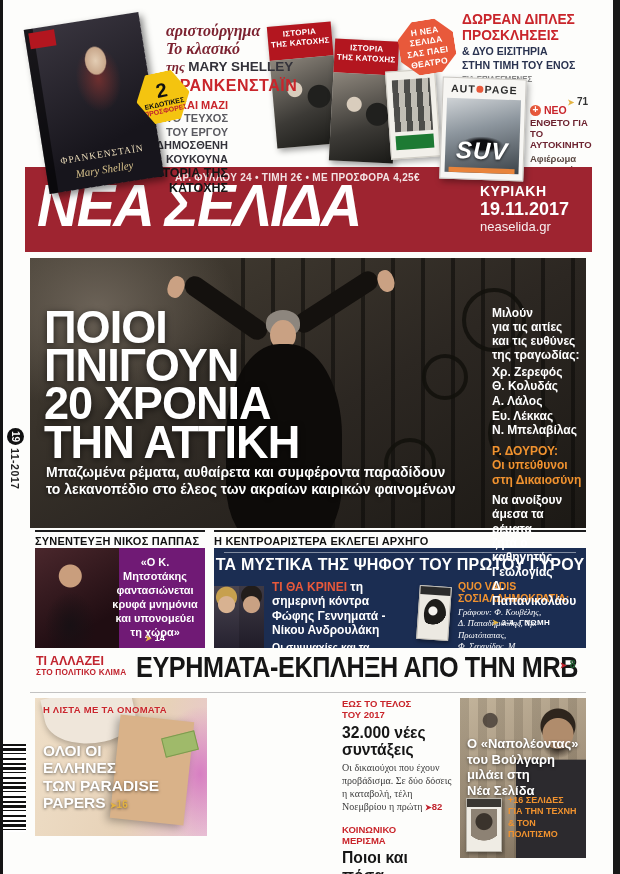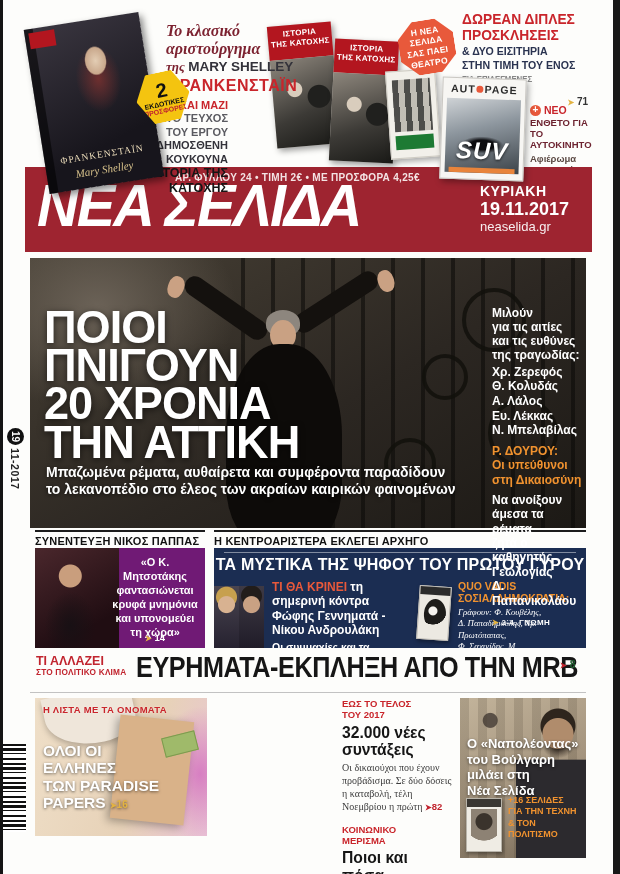--- a/index.html
+++ b/index.html
@@ -286,22 +286,22 @@
   <div class="barcode"></div>
 
   <div class="book-frank">
     <div class="spine"></div>
     <div class="pub-tag"></div>
     <div class="bf-title">ΦΡΑΝΚΕΝΣΤΑΪΝ</div>
     <div class="bf-author">Mary Shelley</div>
   </div>
 
   <div class="frank-text">
+    <div class="ft-serif">αριστούργημα</div>
     <div class="ft-serif">Το κλασικό</div>
-    <div class="ft-serif">αριστούργημα</div>
     <div class="ft-mix">
       <span class="serif">της</span>
       <span class="name">MARY SHELLEY</span>
     </div>
     <div class="ft-title">ΦΡΑΝΚΕΝΣΤΑΪΝ</div>
   </div>
 
   <div class="badge-offers">
     <div class="num">2</div>
     <div class="b1">ΕΚΔΟΤΙΚΕΣ</div>

